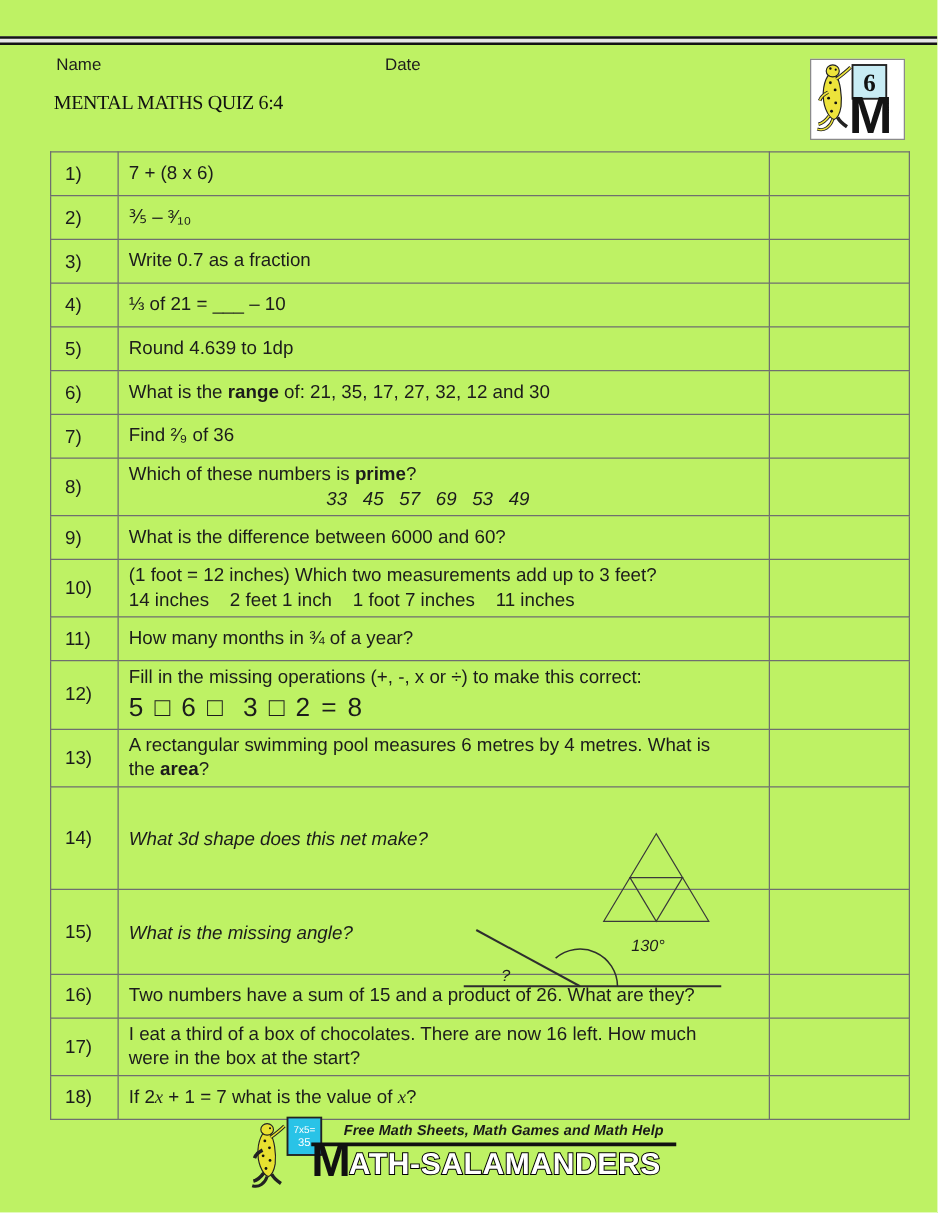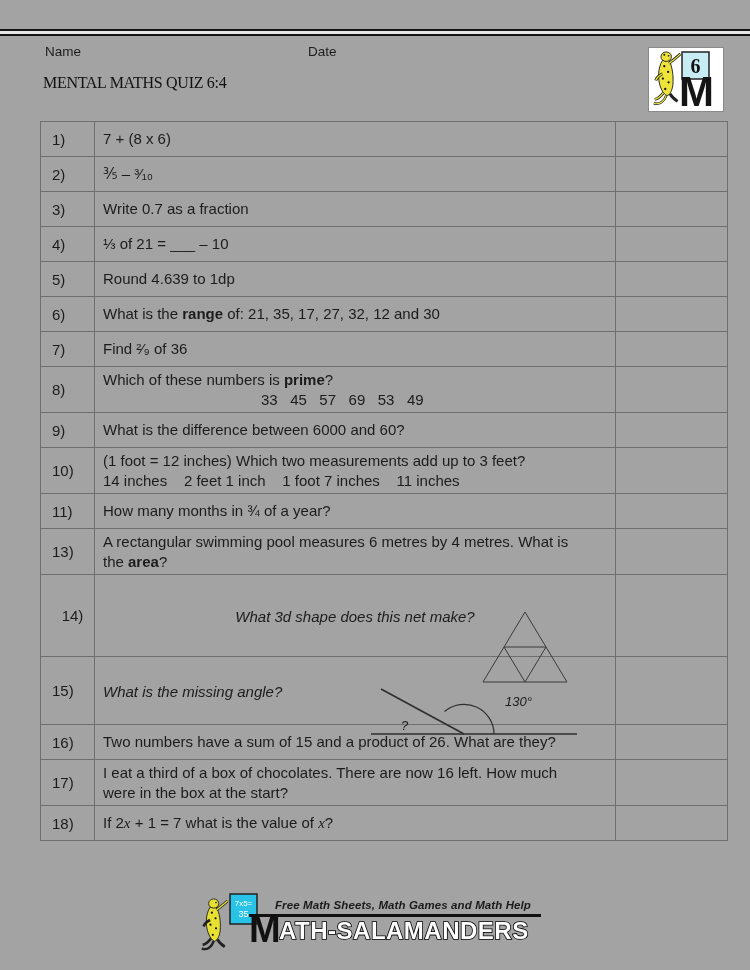--- a/index.html
+++ b/index.html
@@ -1,16 +1,16 @@
 <!DOCTYPE html>
 <html><head>
 <meta charset="utf-8">
 <style>
   html,body{margin:0;padding:0;background:#fff;}
-  #page{position:relative;width:750px;height:970px;background:#a3a3a3;overflow:hidden;
+  #page{position:relative;width:750px;height:970px;background:#bef264;overflow:hidden;
         font-family:"Liberation Sans","DejaVu Sans",sans-serif;color:#1c1c1c;}
 
   
   #top-band{position:absolute;top:29px;left:0;width:750px;height:7px;
             border-top:2px solid #141414;border-bottom:2px solid #141414;
             background:#e6e6e6;box-sizing:border-box;}
 
   
   #name-label{position:absolute;left:45px;top:44px;font-size:13.5px;}
   #date-label{position:absolute;left:308px;top:44px;font-size:13.5px;}
@@ -20,26 +20,26 @@
               border:1.5px solid #8a8a8a;background:#fff;box-sizing:border-box;}
 
   
   table#quiz{position:absolute;left:40px;top:121px;width:688px;border-collapse:collapse;table-layout:fixed;}
   #quiz td{border:1px solid #6f6f6f;vertical-align:middle;box-sizing:border-box;}
   .cell-num{width:54px;padding-left:11px;font-size:15px;}
   .cell-a{width:112px;}
   .cell-q{padding:3px 8px;font-size:15px;}
   tr.r-single{height:35px;}
   tr.r-double{height:45px;}
-  tr.r-net{height:82px;text-align:center;}
+  tr.r-net{height:82px;}
   tr.r-angle{height:68px;}
   tr.r-net .cell-q,tr.r-angle .cell-q{vertical-align:top;padding-top:6px;font-style:italic;}
   .qwrap{position:relative;width:100%;height:100%;}
   .qline{white-space:pre-wrap;line-height:1.3;}
-  .qline.nums{padding-left:158px;}
+  .qline.nums{padding-left:158px;font-style:italic;}
   .qline.ops{font-size:21px;letter-spacing:1.5px;margin-top:1px;}
   .seg-bold{font-weight:700;}
   .seg-italic{font-style:italic;font-family:"Liberation Serif","DejaVu Serif",serif;}
   .diagram-net{position:absolute;left:378px;top:2px;}
   .diagram-angle{position:absolute;left:266px;top:2px;}
 
   
   #footer{position:absolute;left:0;top:893px;width:692px;display:flex;justify-content:center;}
   #footer-inner{display:flex;align-items:flex-start;margin-left:46px;}
   #footer-textcol{margin-left:-12px;}
@@ -179,20 +179,30 @@
               <div class="qline"><span>14 inches    2 feet 1 inch    1 foot 7 inches    11 inches</span></div>
             </div>
           </td>
           <td class="cell-a"></td>
         </tr>
         <tr class="r-single">
           <td class="cell-num">11)</td>
           <td class="cell-q">
             <div class="qwrap">
               <div class="qline"><span>How many months in ¾ of a year?</span></div>
+            </div>
+          </td>
+          <td class="cell-a"></td>
+        </tr>
+        <tr class="r-double">
+          <td class="cell-num">12)</td>
+          <td class="cell-q">
+            <div class="qwrap">
+              <div class="qline"><span>Fill in the missing operations (+, -, x or ÷) to make this correct:</span></div>
+              <div class="qline ops"><span>5 □ 6 □  3 □ 2 = 8</span></div>
             </div>
           </td>
           <td class="cell-a"></td>
         </tr>
         <tr class="r-double">
           <td class="cell-num">13)</td>
           <td class="cell-q">
             <div class="qwrap">
               <div class="qline"><span>A rectangular swimming pool measures 6 metres by 4 metres. What is</span></div>
               <div class="qline"><span>the </span><span class="seg-bold">area</span><span>?</span></div>

